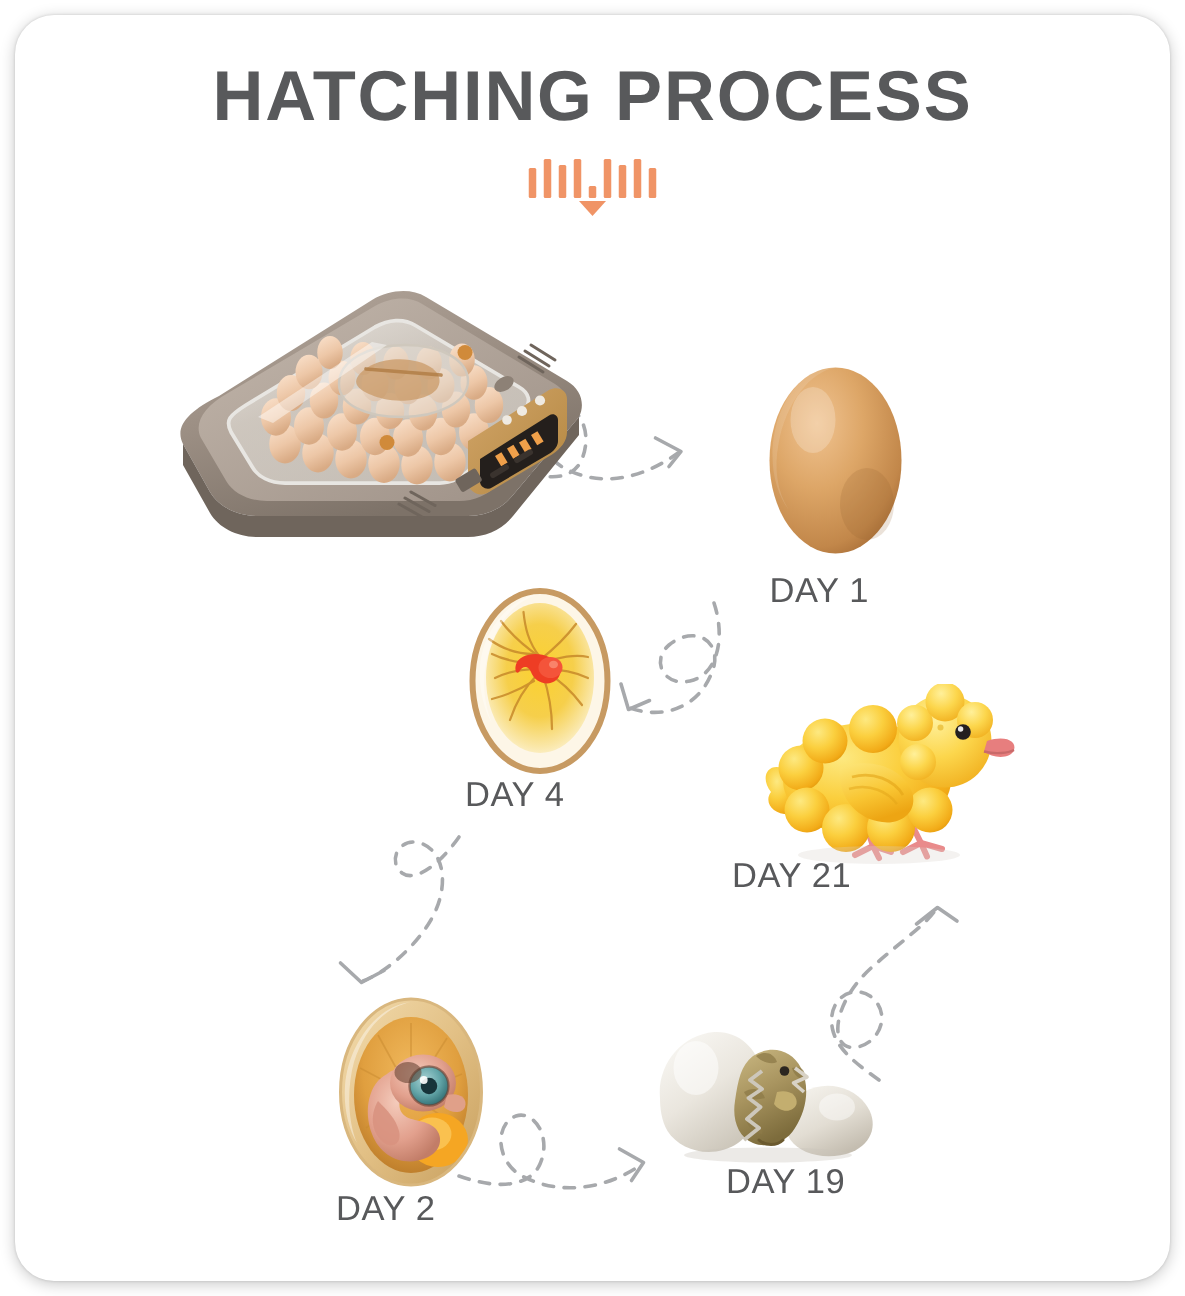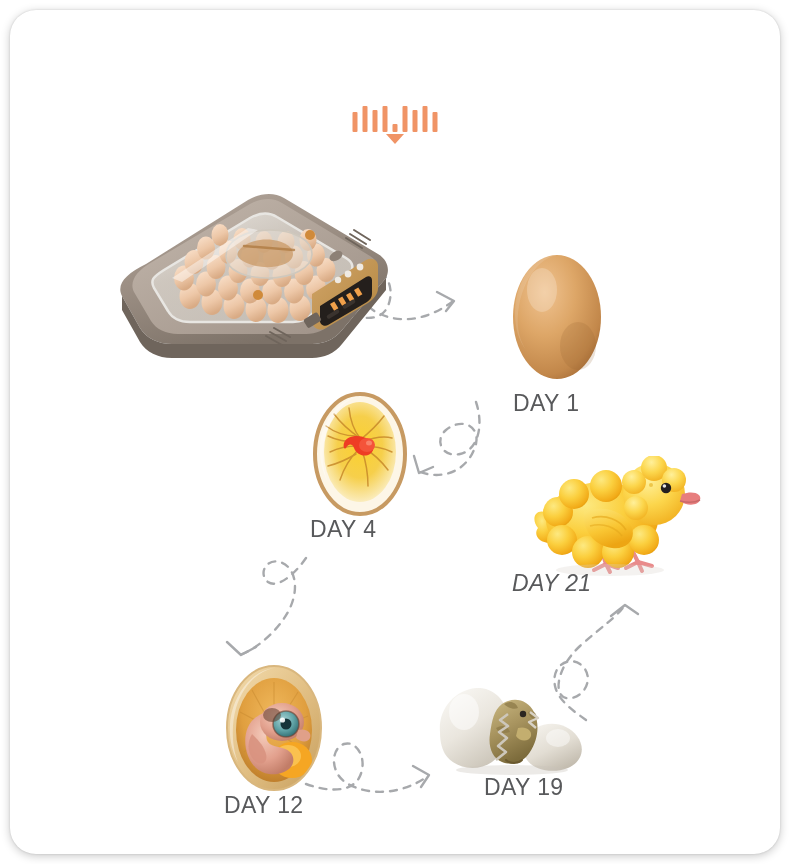--- a/index.html
+++ b/index.html
@@ -85,52 +85,53 @@
     color: #58595b;
     letter-spacing: 0.4px;
     font-family: "Liberation Sans", sans-serif;
   }
   .art { position: absolute; }
 
   
   #incubator { left: 88px; top: 168px; width: 300px; height: 190px; }
 
   
-  #day1 { left: 466px; top: 232px; width: 160px; height: 180px; }
+  #day1 { left: 466px; top: 222px; width: 160px; height: 180px; }
   #day1 .stage-label { left: 37px; top: 148px; }
 
   
   #day4 { left: 276px; top: 378px; width: 150px; height: 168px; }
   #day4 .stage-label { left: 24px; top: 128px; }
 
   
   #day12 { left: 186px; top: 650px; width: 160px; height: 170px; }
   #day12 .stage-label { left: 28px; top: 132px; }
 
   
   #day19 { left: 420px; top: 668px; width: 175px; height: 135px; }
   #day19 .stage-label { left: 54px; top: 96px; }
 
   
-  #day21 { left: 494px; top: 460px; width: 200px; height: 135px; font-style: italic; }
+  #day21 { left: 470px; top: 460px; width: 200px; height: 135px; }
   #day21 .stage-label { left: 8px; top: 100px; }
 
   
   #arrows {
     position: absolute;
     left: 0; top: 0;
     width: 770px; height: 844px;
     pointer-events: none;
   }
 </style>
 </head>
 <body>
 
 <div id="card">
 
+  <div id="title">HATCHING PROCESS</div>
 
   <div id="deco">
     <div id="deco-bars">
         <div class="bar" style="height: 20px; background: rgb(240, 148, 102);"></div>
         <div class="bar" style="height: 26px; background: rgb(240, 148, 102);"></div>
         <div class="bar" style="height: 22px; background: rgb(240, 148, 102);"></div>
         <div class="bar" style="height: 26px; background: rgb(240, 148, 102);"></div>
         <div class="bar" style="height: 8px; background: rgb(240, 148, 102);"></div>
         <div class="bar" style="height: 26px; background: rgb(240, 148, 102);"></div>
         <div class="bar" style="height: 22px; background: rgb(240, 148, 102);"></div>
@@ -411,21 +412,21 @@
       <circle cx="72.5" cy="60" r="2.6" fill="#ffffff" opacity="0.9"></circle>
 
       <circle cx="76" cy="64" r="13" fill="none" stroke="#6b4030" stroke-width="1.6" opacity="0.6"></circle>
       <ellipse cx="62" cy="55" rx="9" ry="7" fill="#5c3a2a" opacity="0.55"></ellipse>
 
       <path d="M64,8 C42,10 22,36 20,64 C19,78 22,92 28,102
                C22,88 21,66 26,48 C33,26 46,12 64,8 Z" fill="#ffffff" opacity="0.4"></path>
 
       <ellipse cx="64" cy="68" rx="47" ry="62" fill="none" stroke="#d9b77e" stroke-width="2"></ellipse>
     </svg>
-    <div class="stage-label">DAY 12</div>
+    <div class="stage-label">DAY 2</div>
   </div>
 
   <div class="stage" id="day19">
     <svg class="art" width="170" height="100" viewBox="0 0 170 100" style="left:2px; top:-2px;">
       <defs>
         <linearGradient id="sh1" x1="0" y1="0" x2="0.6" y2="1">
           <stop offset="0" stop-color="#fbfaf7"></stop>
           <stop offset="0.55" stop-color="#eae6de"></stop>
           <stop offset="1" stop-color="#cdc7bb"></stop>
         </linearGradient>

